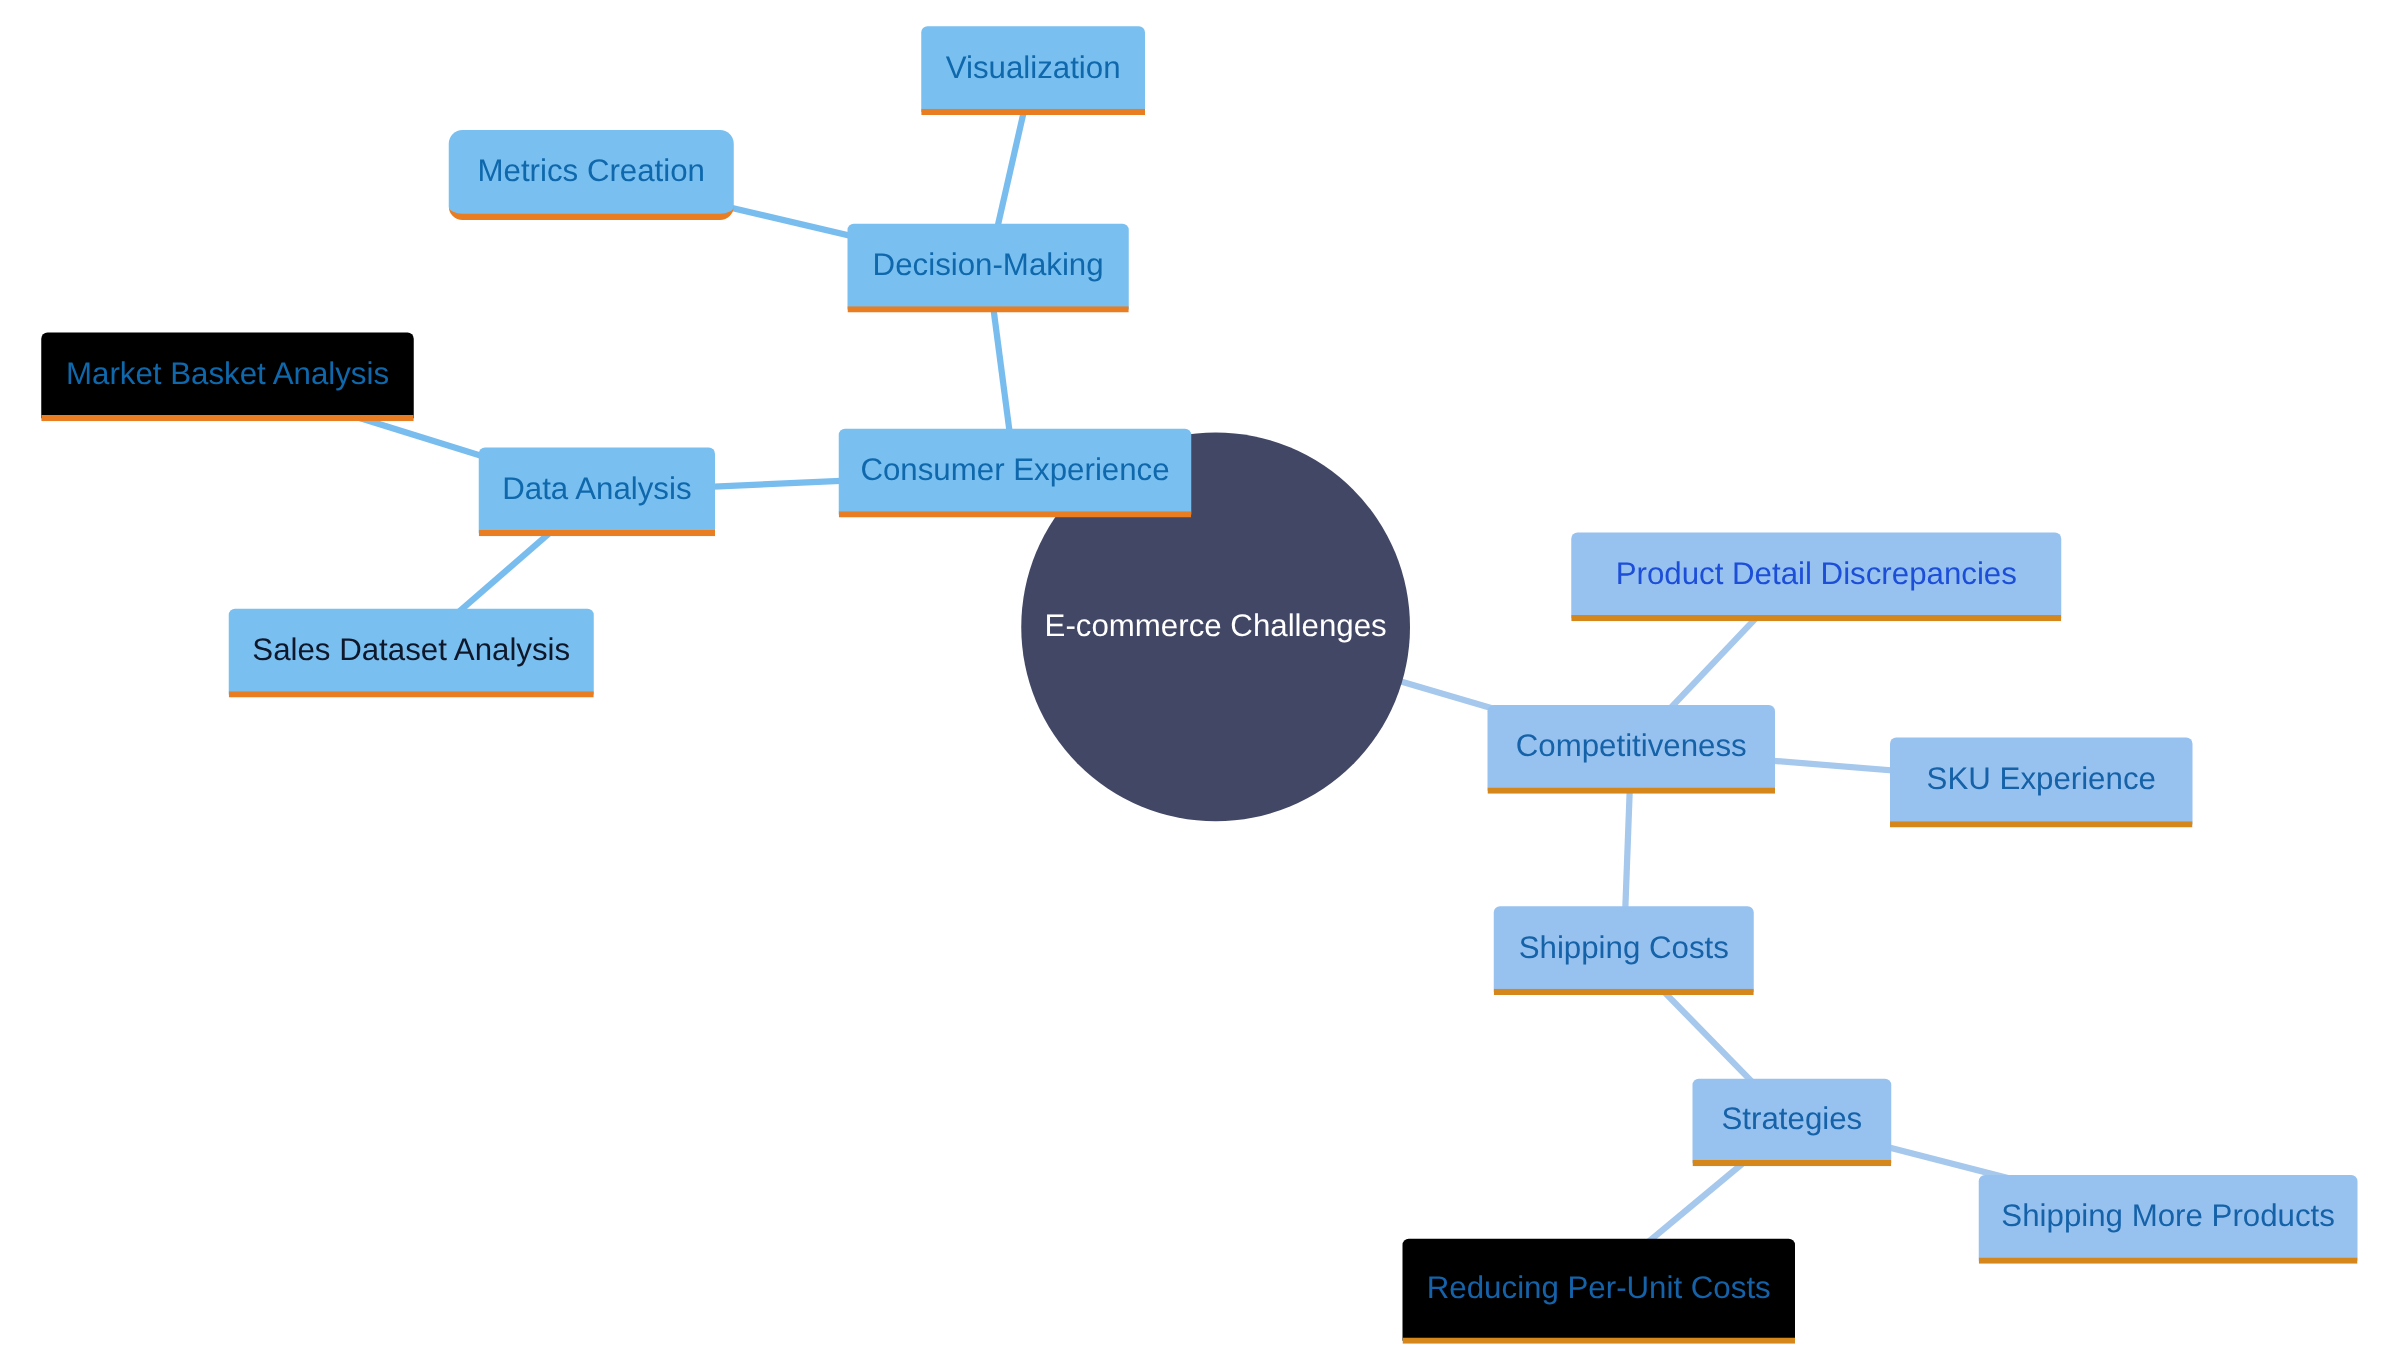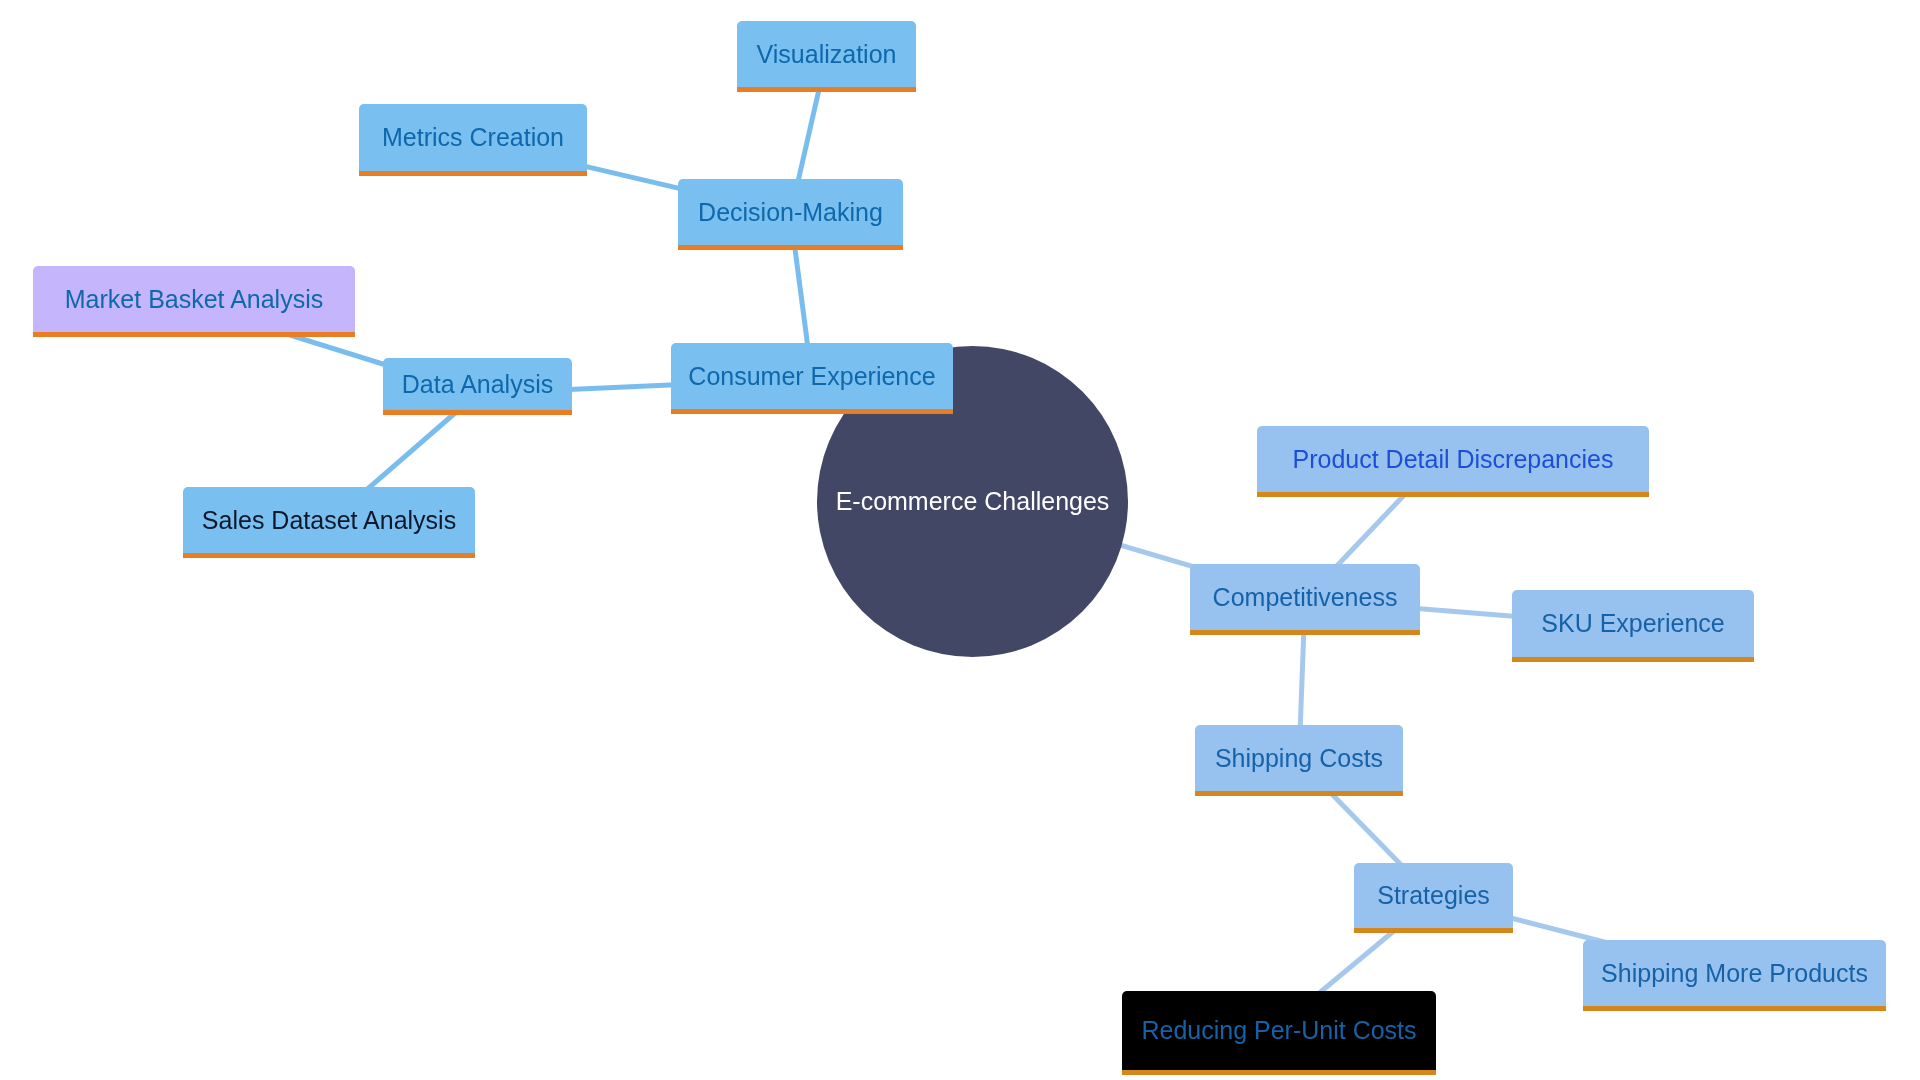--- a/index.html
+++ b/index.html
@@ -33,33 +33,33 @@
       <line x1="1433.5" y1="898" x2="1279" y2="1026.5" stroke="#A5C8EC" stroke-width="5"></line>
       <line x1="1433.5" y1="898" x2="1734.5" y2="975.5" stroke="#A5C8EC" stroke-width="5"></line>
     </svg>
   <div id="nodes-layer">
       <div class="root-circle" style="left: 817px; top: 346px; width: 311px; height: 311px; background: rgb(66, 71, 101);">
         <span class="label">E-commerce Challenges</span>
       </div>
       <div class="node" style="left: 737px; top: 21px; width: 179px; height: 71px; background: rgb(121, 191, 240); border-bottom: 5px solid rgb(232, 125, 34); color: rgb(14, 104, 171);">
         <span class="label">Visualization</span>
       </div>
-      <div class="node" style="left: 359px; top: 104px; width: 228px; height: 72px; background: rgb(121, 191, 240); border-bottom: 5px solid rgb(232, 125, 34); color: rgb(14, 104, 171);">
+      <div class="node" style="left: 359px; top: 104px; width: 228px; height: 72px; background: rgb(121, 191, 240); border-bottom: 5px solid rgb(232, 125, 34); color: rgb(14, 104, 171); border-radius: 11px;">
         <span class="label">Metrics Creation</span>
       </div>
-      <div class="node" style="left: 33px; top: 266px; width: 322px; height: 71px; background: #c4b5fd; border-bottom: 5px solid rgb(232, 125, 34); color: rgb(14, 104, 171);">
+      <div class="node" style="left: 33px; top: 266px; width: 298px; height: 71px; background: #000000; border-bottom: 5px solid rgb(232, 125, 34); color: rgb(14, 104, 171);">
         <span class="label">Market Basket Analysis</span>
       </div>
       <div class="node" style="left: 183px; top: 487px; width: 292px; height: 71px; background: rgb(121, 191, 240); border-bottom: 5px solid rgb(232, 125, 34); color: #0f172a;">
         <span class="label">Sales Dataset Analysis</span>
       </div>
       <div class="node" style="left: 678px; top: 179px; width: 225px; height: 71px; background: rgb(121, 191, 240); border-bottom: 5px solid rgb(232, 125, 34); color: rgb(14, 104, 171); justify-content: center;">
         <span class="label">Decision-Making</span>
       </div>
-      <div class="node" style="left: 383px; top: 358px; width: 189px; height: 57px; background: rgb(121, 191, 240); border-bottom: 5px solid rgb(232, 125, 34); color: rgb(14, 104, 171);">
+      <div class="node" style="left: 383px; top: 358px; width: 189px; height: 71px; background: rgb(121, 191, 240); border-bottom: 5px solid rgb(232, 125, 34); color: rgb(14, 104, 171);">
         <span class="label">Data Analysis</span>
       </div>
       <div class="node" style="left: 671px; top: 343px; width: 282px; height: 71px; background: rgb(121, 191, 240); border-bottom: 5px solid rgb(232, 125, 34); color: rgb(14, 104, 171);">
         <span class="label">Consumer Experience</span>
       </div>
       <div class="node" style="left: 1257px; top: 426px; width: 392px; height: 71px; background: rgb(151, 194, 239); border-bottom: 5px solid rgb(213, 135, 28); color: #1d4ed8;">
         <span class="label">Product Detail Discrepancies</span>
       </div>
       <div class="node" style="left: 1190px; top: 564px; width: 230px; height: 71px; background: rgb(151, 194, 239); border-bottom: 5px solid rgb(213, 135, 28); color: rgb(21, 98, 168);">
         <span class="label">Competitiveness</span>

